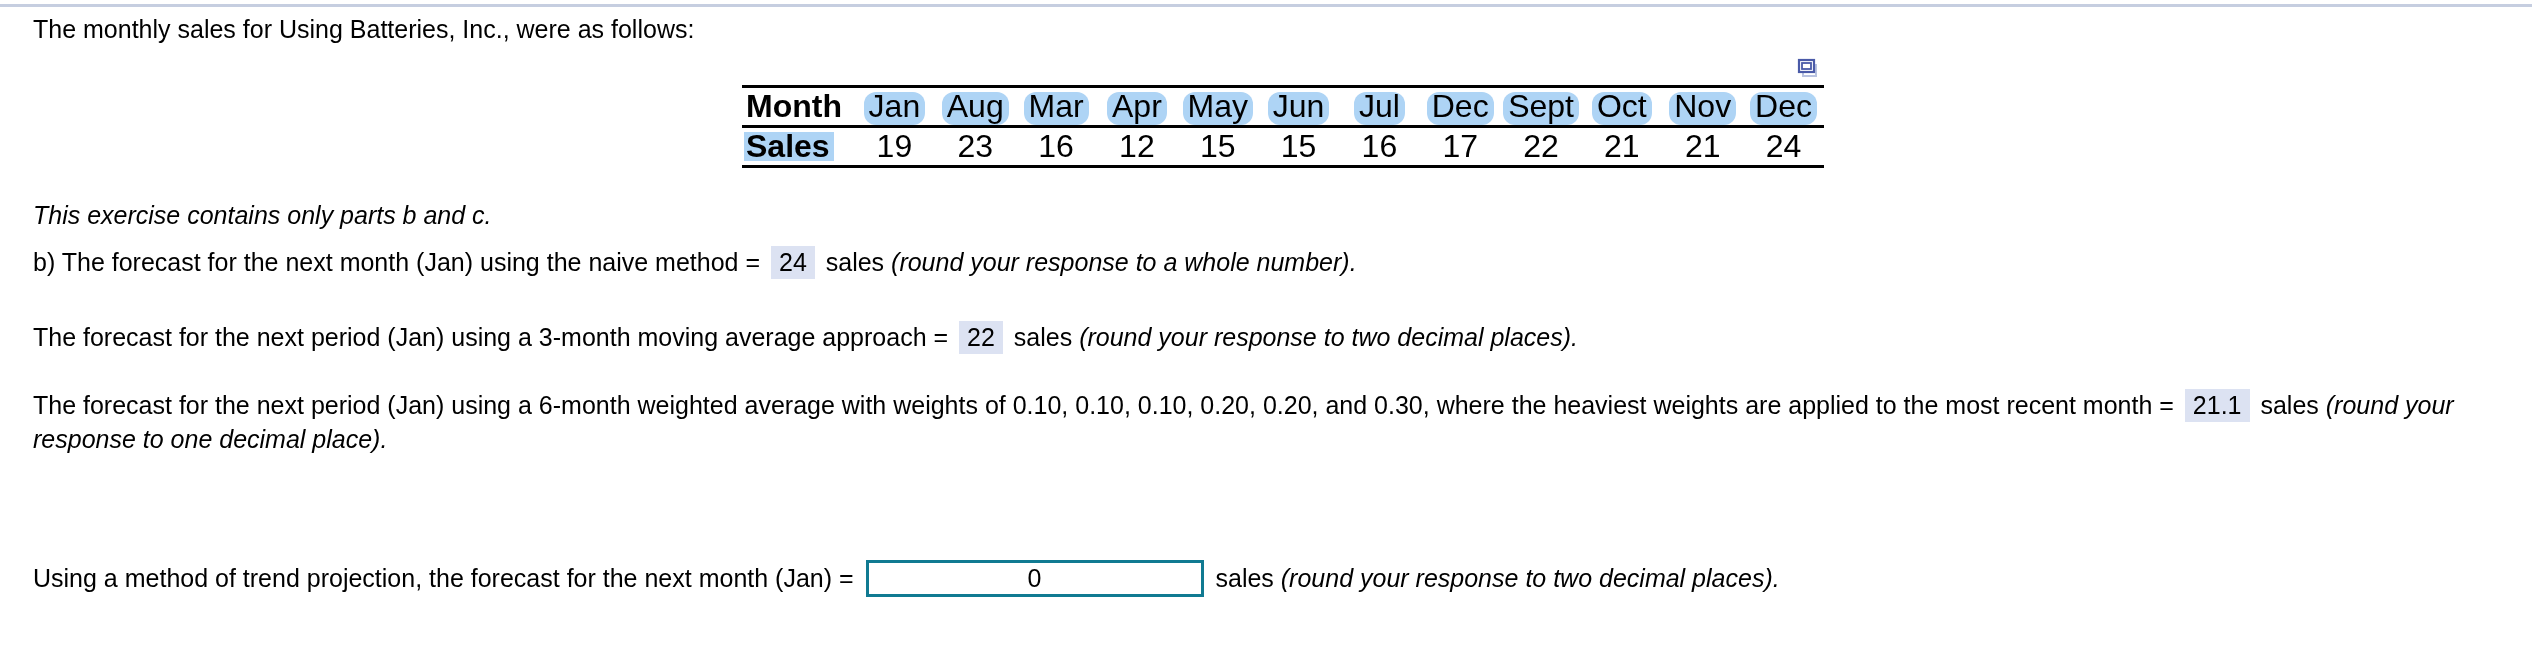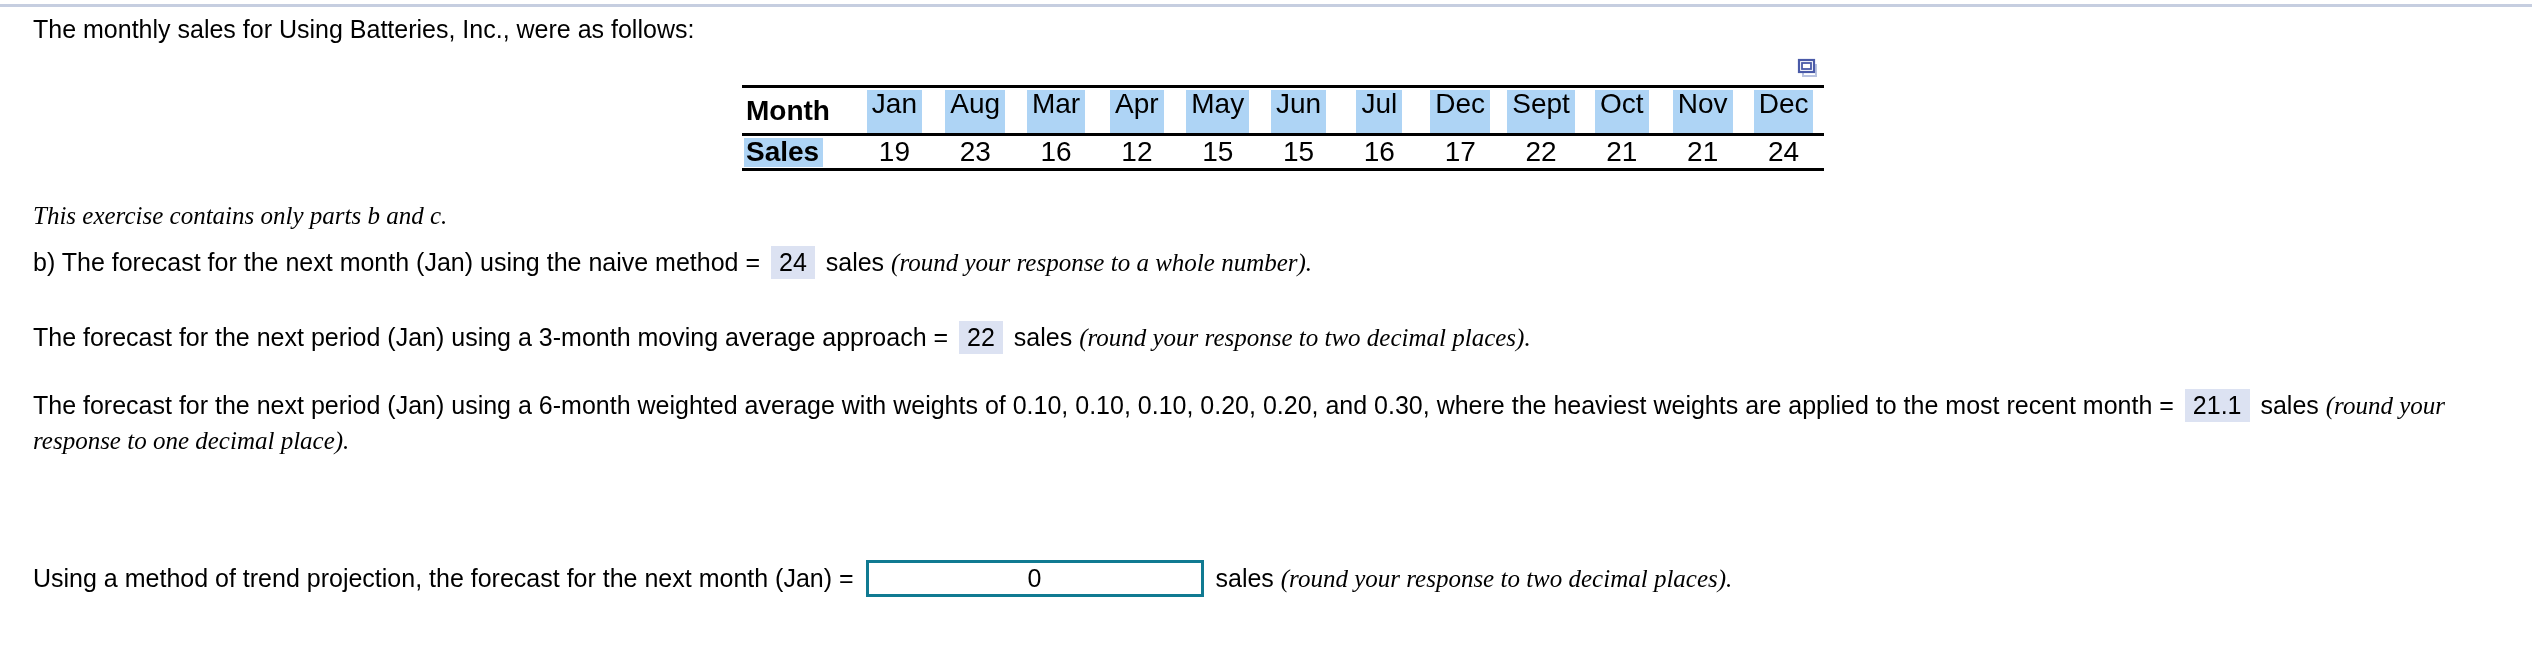--- a/index.html
+++ b/index.html
@@ -74,38 +74,39 @@
     border-top: 3px solid #000;
     border-bottom: 3px solid #000;
   }
   table.sales-table tr.data-row {
     border-bottom: 3px solid #000;
   }
   table.sales-table th,
   table.sales-table td {
     padding: 0;
     height: 32px;
-    font-size: 28px;
+    font-size: 32px;
     font-weight: normal;
     text-align: center;
     vertical-align: middle;
     white-space: nowrap;
   }
   table.sales-table th.row-label,
   table.sales-table td.row-label {
     text-align: left;
     font-weight: bold;
     width: 112px;
     padding-left: 2px;
   }
   .hl-cell {
     display: inline-block;
     background: #aed4f5;
-    padding: 1px 5px 16px 5px;
+    padding: 1px 5px 6px 5px;
     line-height: 26px;
+    border-radius: 12px;
   }
   .hl-label {
     display: inline-block;
     background: #aed4f5;
     padding: 1px 4px 2px 2px;
     line-height: 26px;
     font-weight: bold;
   }
   .plain-label {
     display: inline-block;
@@ -119,21 +120,21 @@
     position: absolute;
     font-size: 25px;
     line-height: 31px;
     white-space: nowrap;
   }
   .q-line {
     position: absolute;
     font-size: 25px;
     line-height: 34px;
   }
-  .italic { font-style: italic; font-family: Liberation Serif, serif; }
+  .italic { font-style: italic; }
 
   
   .answer-chip {
     display: inline-block;
     background: #dce2f2;
     padding: 2px 8px 3px 8px;
     margin: 0 4px;
     line-height: 28px;
     vertical-align: baseline;
   }

